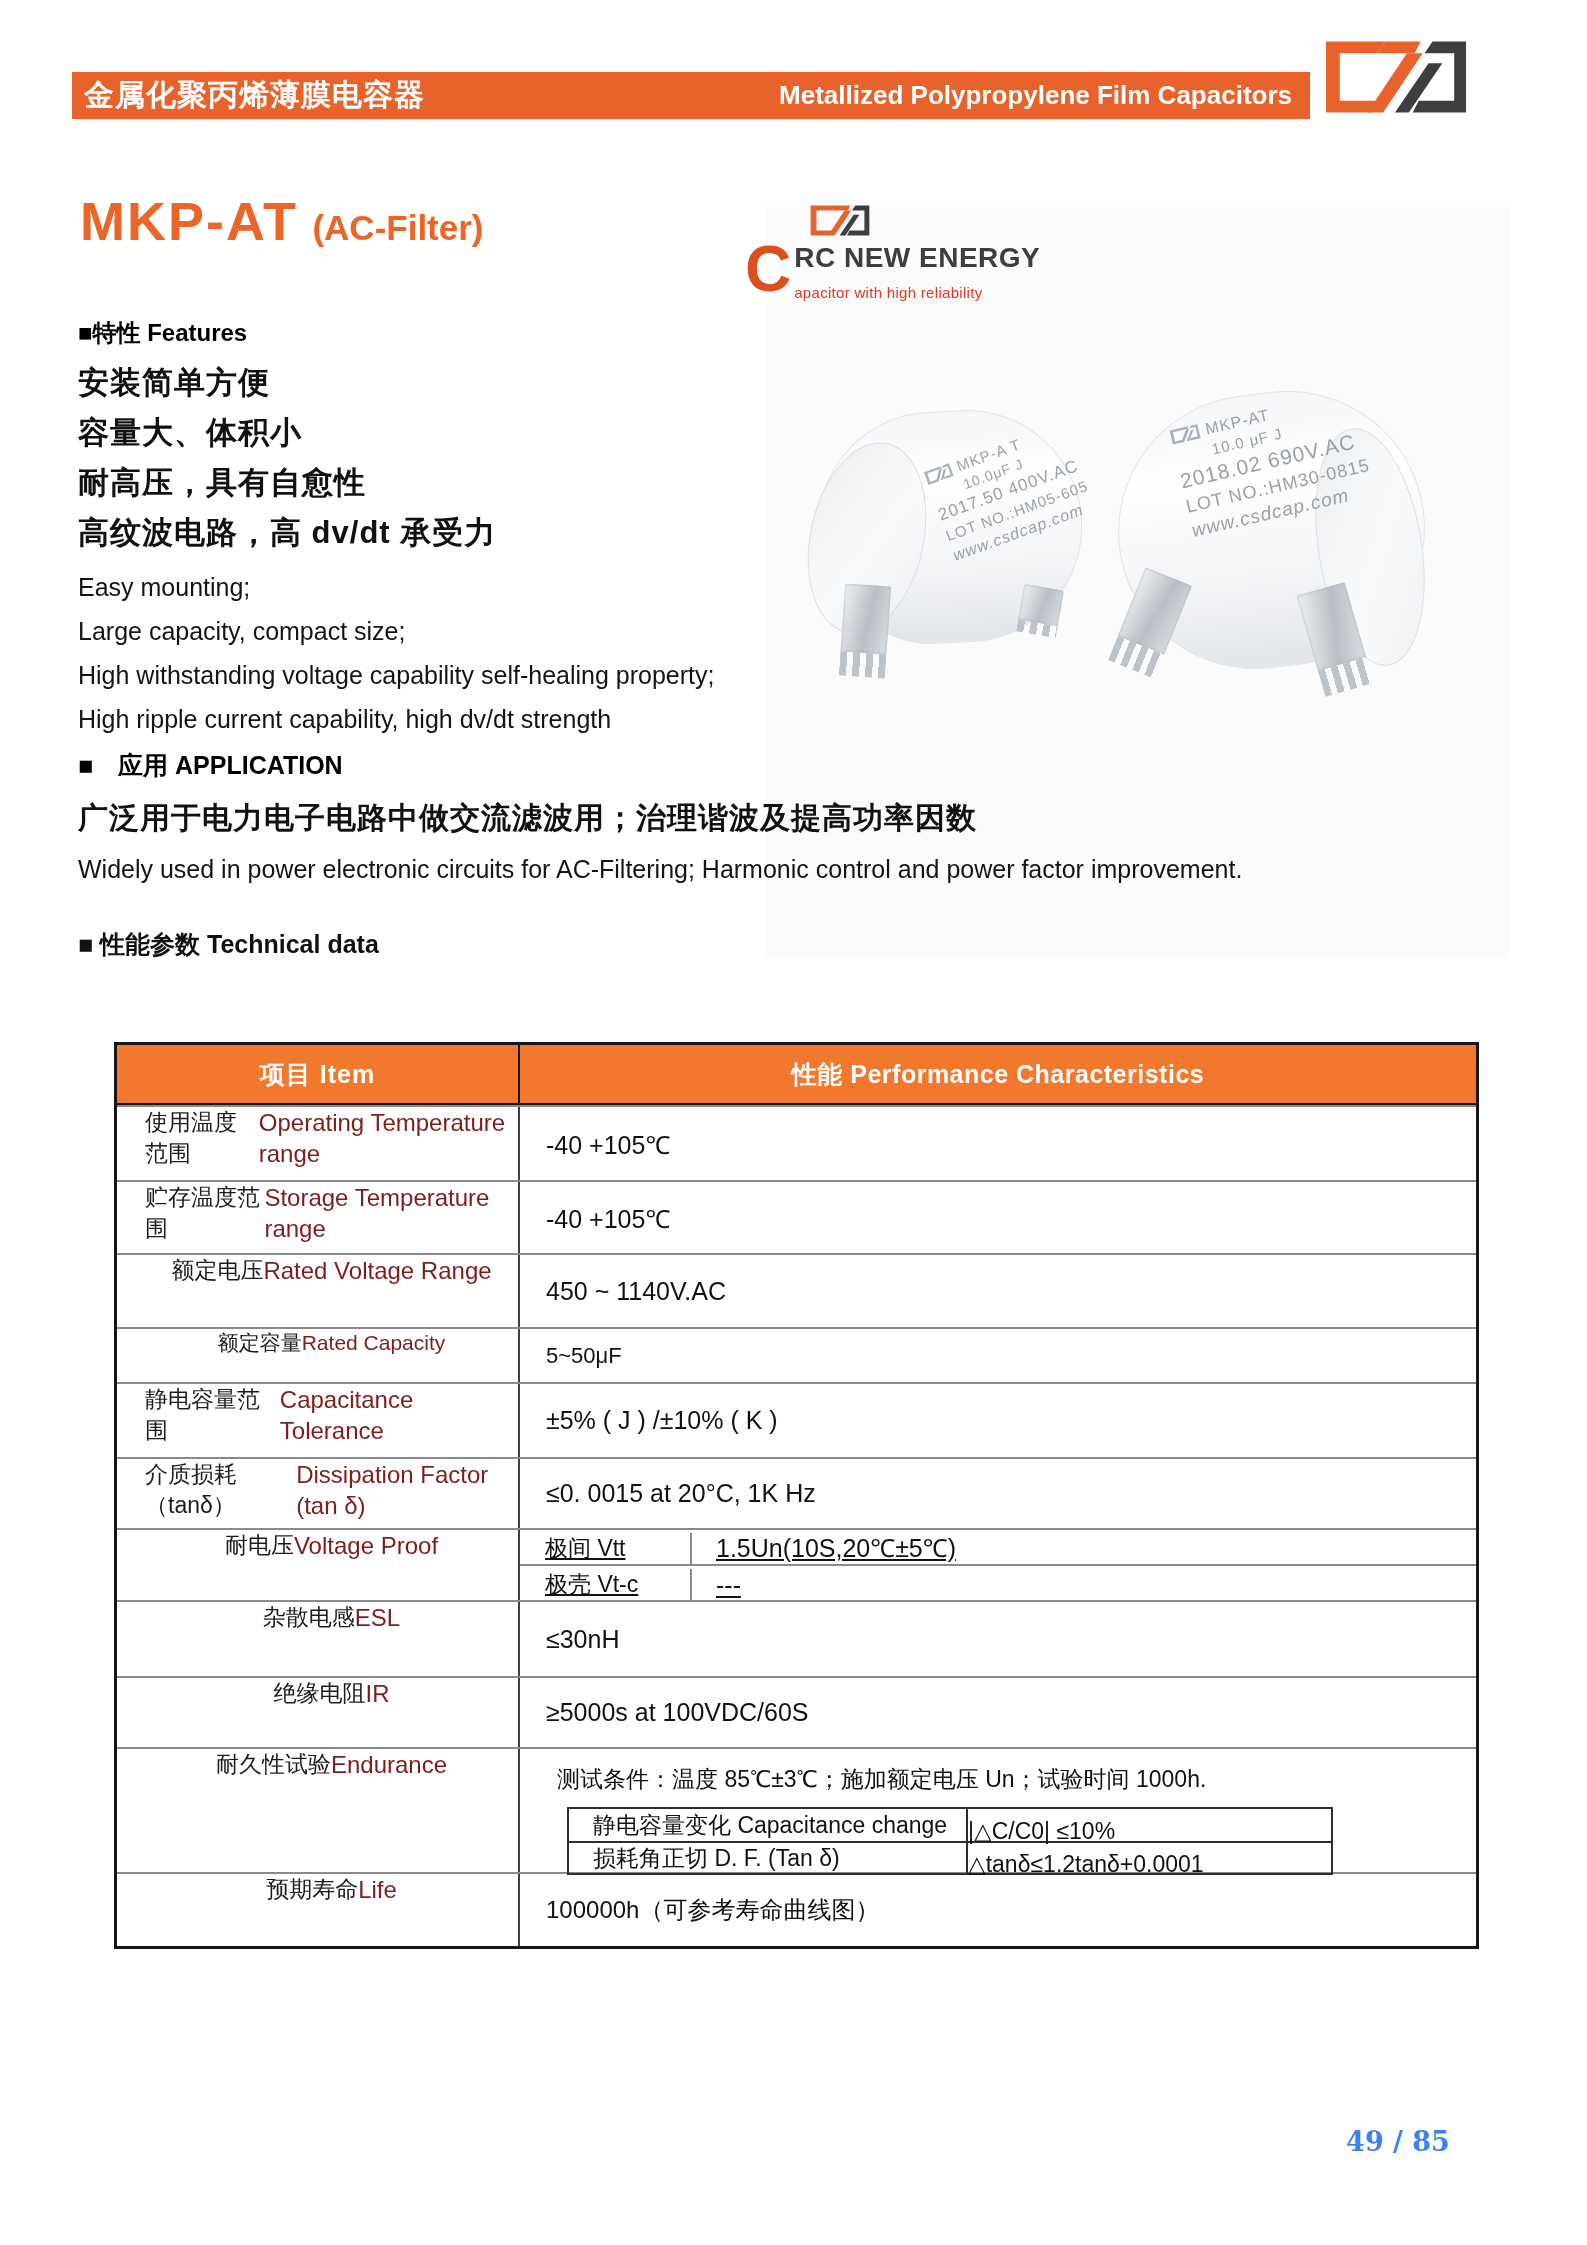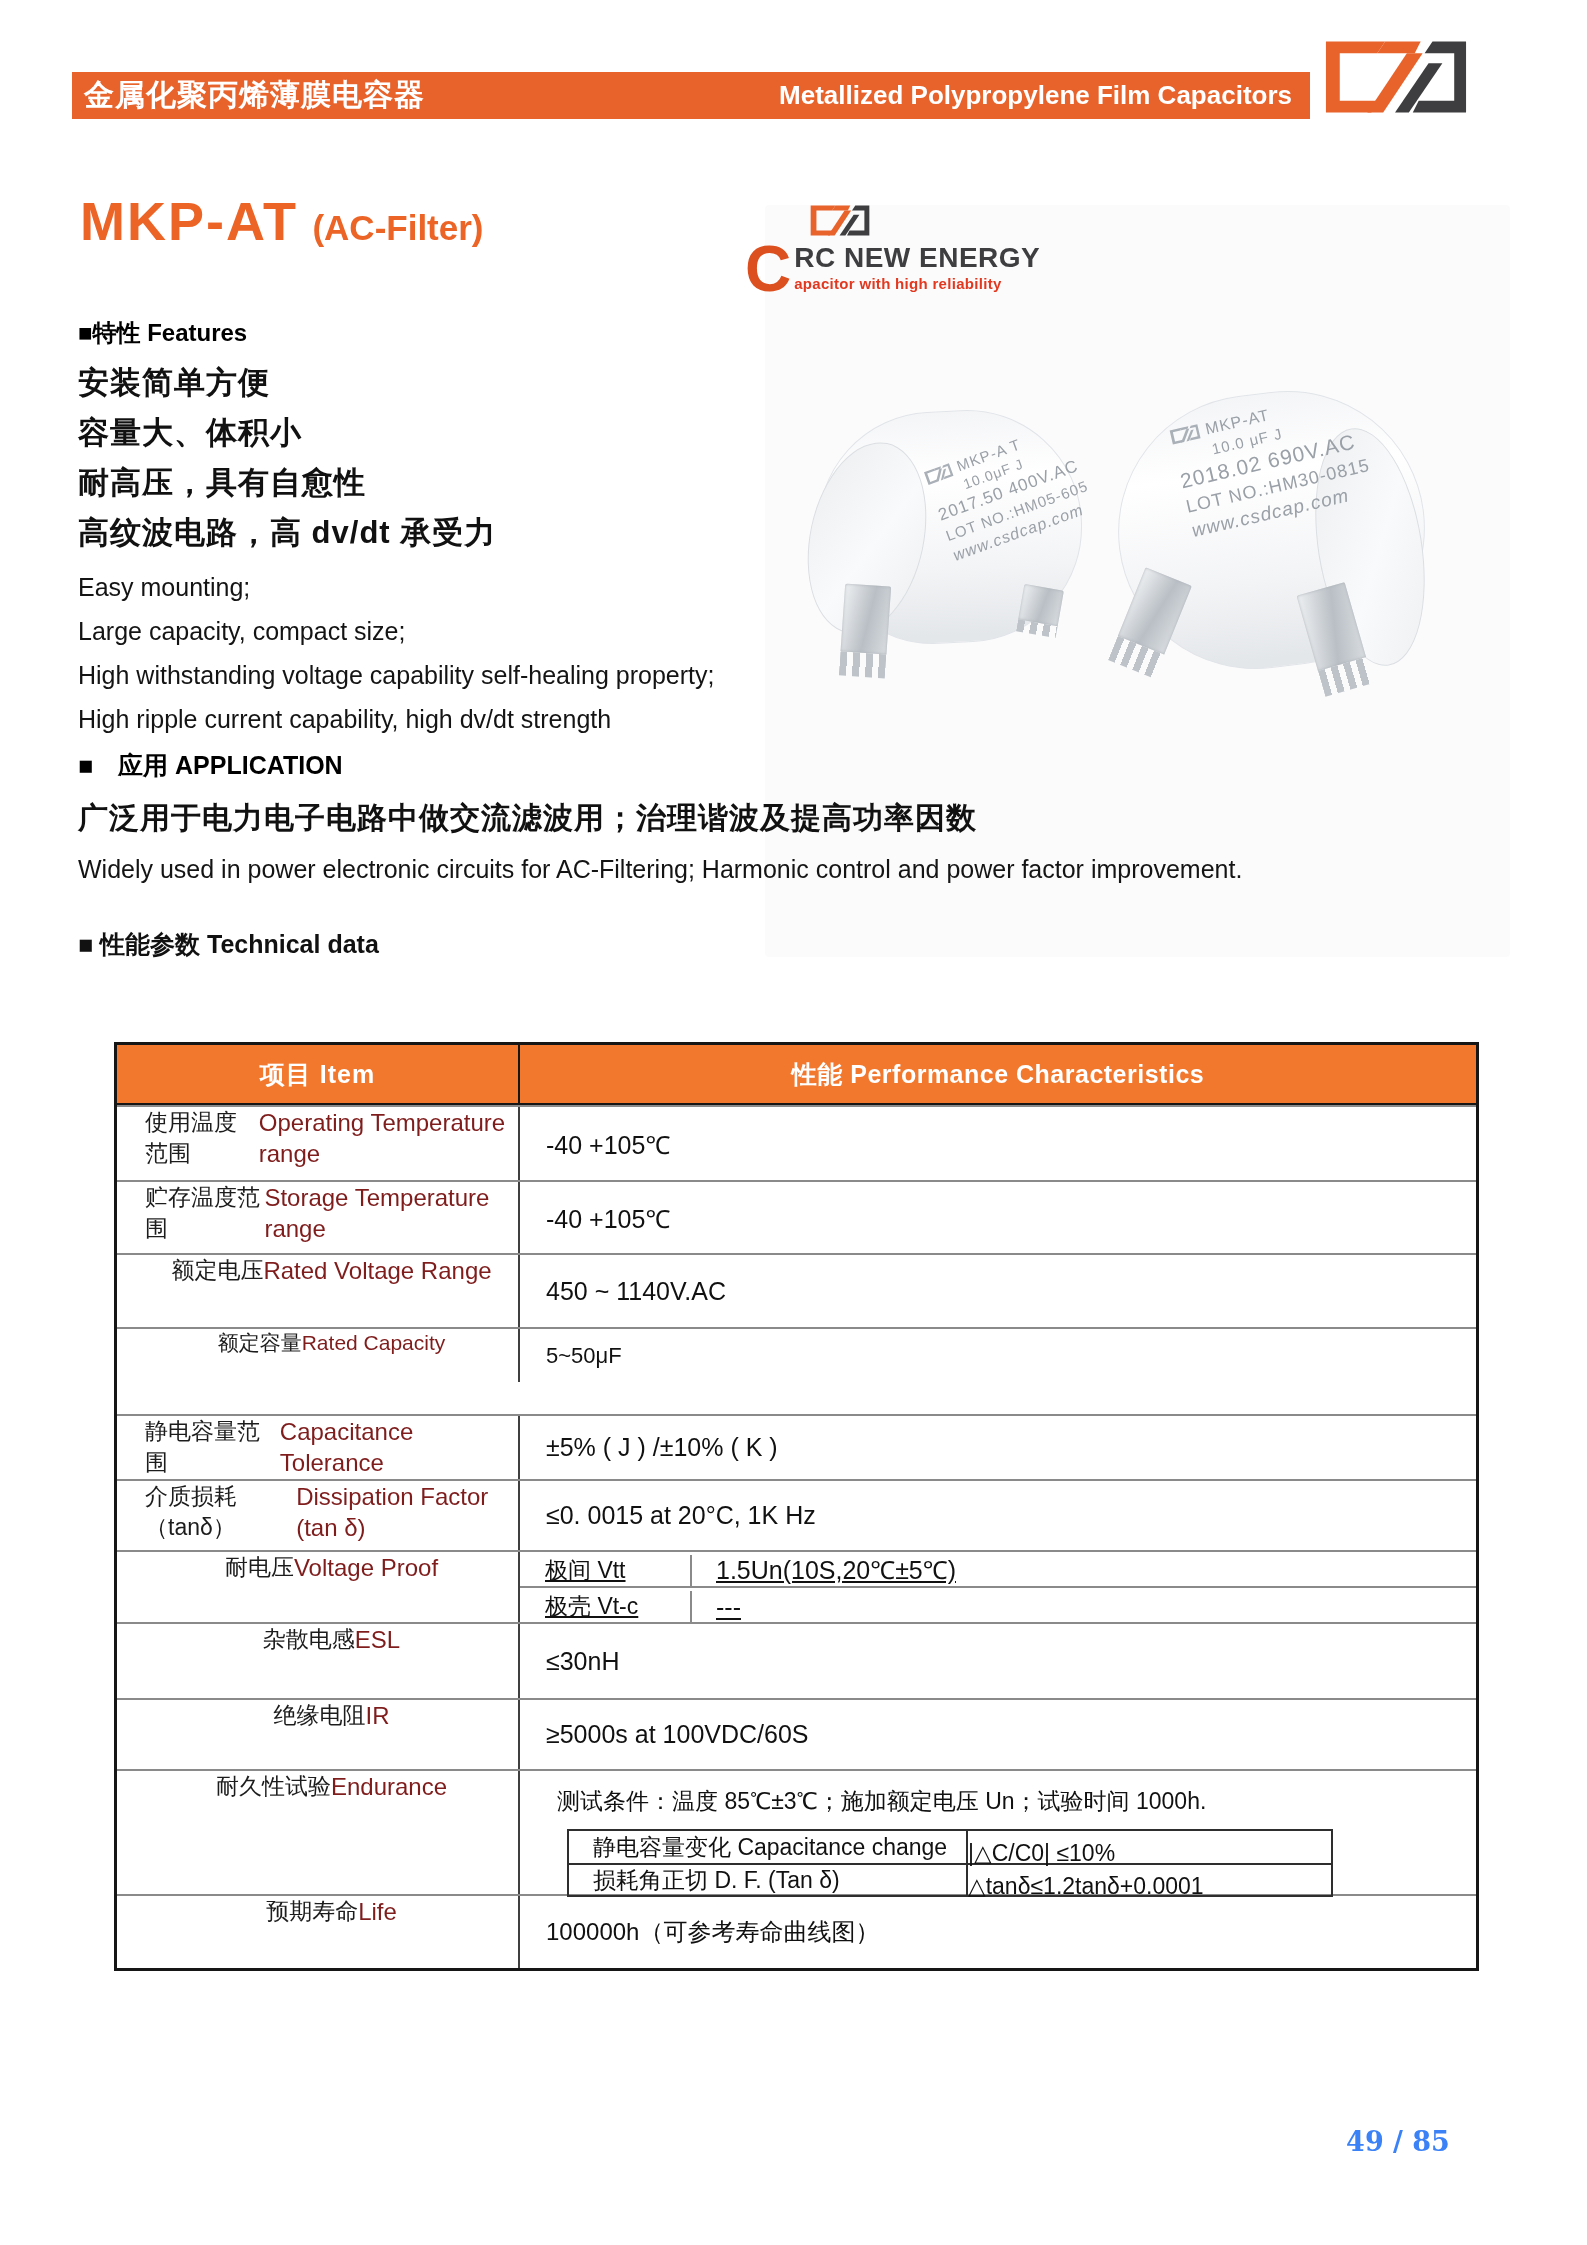--- a/index.html
+++ b/index.html
@@ -24,21 +24,21 @@
   .pt-main{font-size:54px;font-weight:bold;color:#EC6426;letter-spacing:2px;}
   .pt-sub{font-size:35px;font-weight:bold;color:#EC6426;margin-left:10px;}
 
   
   .brand{left:745px;top:203px;width:300px;}
   .brand-icon{display:block;margin-left:64px;}
   .brand-text{display:flex;margin-top:4px;align-items:flex-start;}
   .brand-c{font-size:64px;line-height:54px;font-weight:bold;color:#DC4F1F;}
   .brand-right{display:flex;flex-direction:column;margin-left:3px;}
   .brand-name{font-size:28px;font-weight:bold;color:#3E3E40;letter-spacing:.5px;}
-  .brand-tag{font-size:15px;font-weight:bold;color:#E2381F;margin-top:1px;letter-spacing:.3px;}
+  .brand-tag{font-size:15px;font-weight:normal;color:#E2381F;margin-top:10px;letter-spacing:.3px;}
 
   
   .features{left:78px;top:318px;}
   .sec-heading{font-size:24px;font-weight:600;color:#000;line-height:30px;}
   .feat-zh{margin-top:14px;}
   .feat-zh div{font-size:31px;font-weight:600;height:50px;letter-spacing:1px;}
   .feat-en{margin-top:11px;}
   .feat-en div{font-size:25px;height:44px;color:#141414;}
   .application{left:78px;top:750px;}
   .app-zh{margin-top:18px;font-size:30px;font-weight:600;letter-spacing:1px;}
@@ -250,21 +250,21 @@
     </div>
 
     <div class="trow" style="height:55px;">
       <div class="ci">
         <div class="zh" style="font-size:21px;line-height:27px;">额定容量</div>
         <div class="en" style="font-size:21px;line-height:27px;">Rated Capacity</div>
       </div>
       <div class="cv" style="font-size:22px;">5~50μF</div>
     </div>
 
-    <div class="trow" style="height:65px;margin-top:32px;">
+    <div class="trow" style="height:75px;">
       <div class="ci">
         <div class="zh">静电容量范围</div>
         <div class="en">Capacitance Tolerance</div>
       </div>
       <div class="cv">±5% ( J ) /±10% ( K )</div>
     </div>
 
     <div class="trow" style="height:71px;">
       <div class="ci">
         <div class="zh">介质损耗（tanδ）</div>

